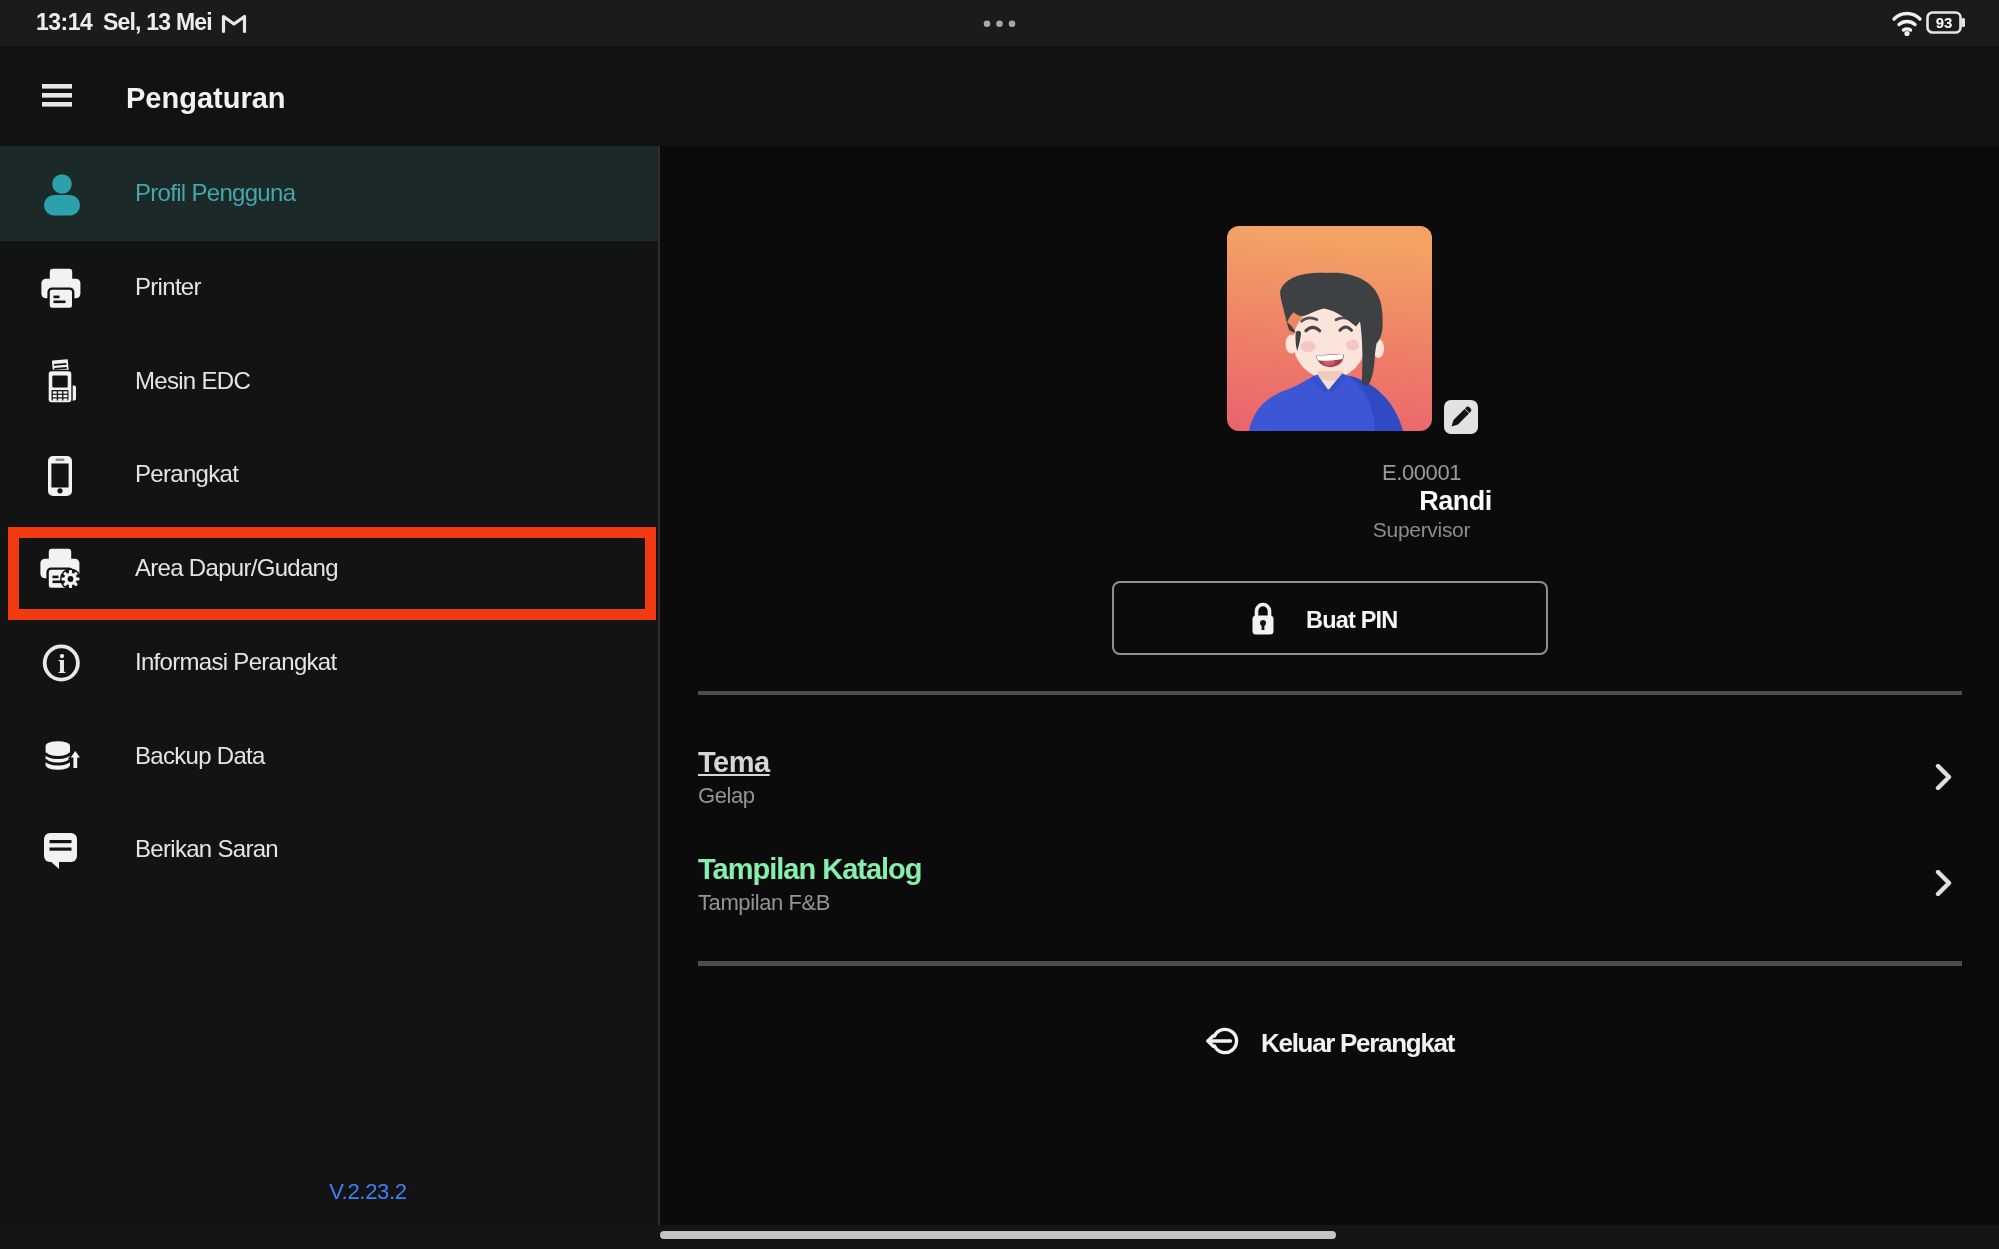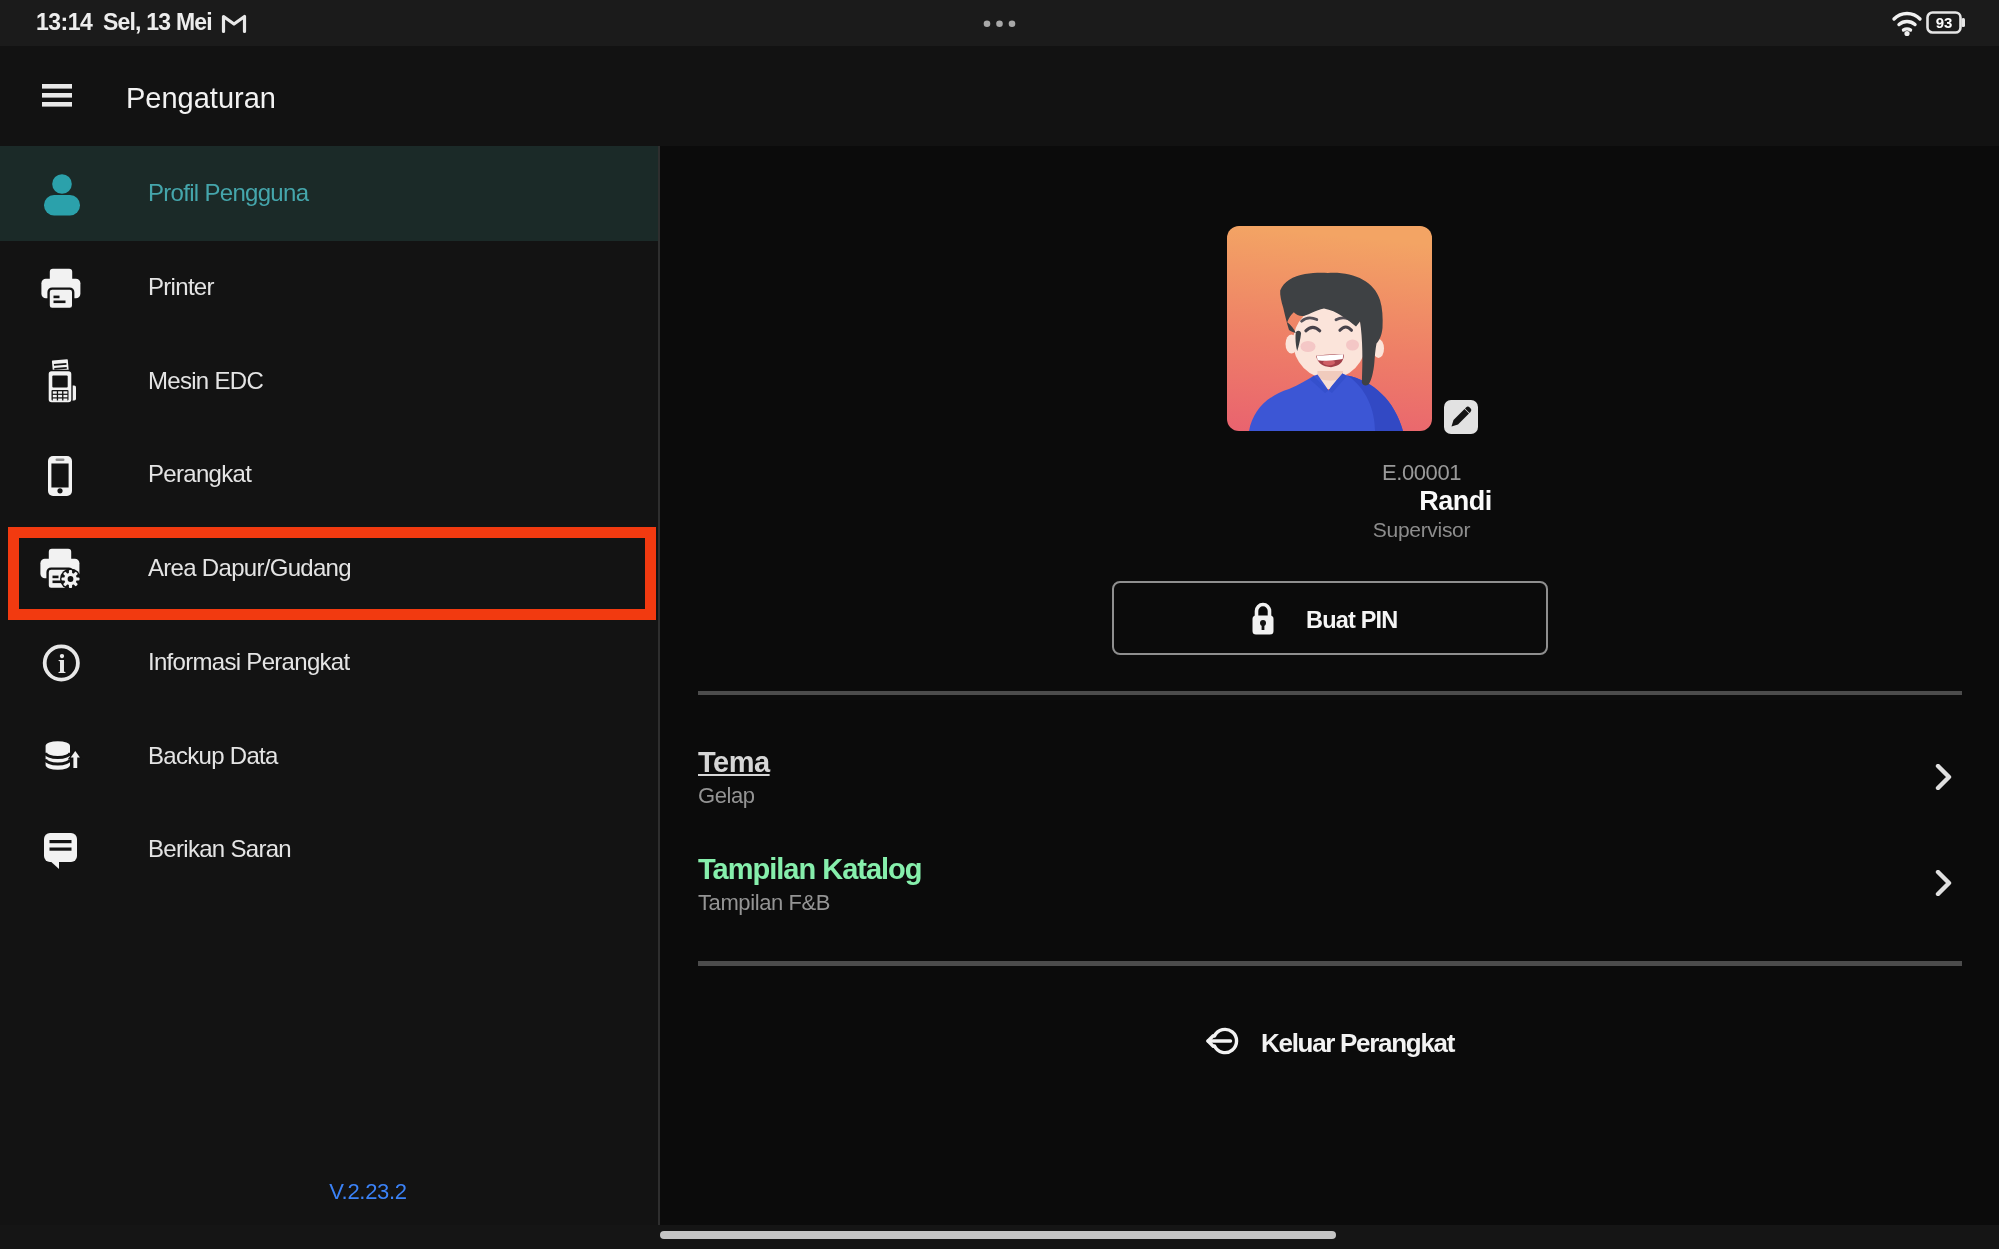--- a/index.html
+++ b/index.html
@@ -8,21 +8,21 @@
   .abs{position:absolute;}
   
   #statusbar{left:0;top:0;width:1999px;height:46px;background:#1b1b1b;}
   
   #header{left:0;top:46px;width:1999px;height:100px;background:#121212;}
   
   #sidebar{left:0;top:146px;width:658px;height:1103px;background:#131313;}
   #vdivider{left:658px;top:146px;width:2px;height:1079px;background:#2e2e2e;}
   .row{position:absolute;left:0;width:658px;height:94px;}
   .rowlabel{position:absolute;left:135px;top:50%;transform:translateY(-50%);
-    font-size:24px;color:#e4e4e4;letter-spacing:-0.7px;margin-left:13px;}
+    font-size:24px;color:#e4e4e4;letter-spacing:-0.7px;}
   #activerow{left:0;top:146px;width:658px;height:95px;background:#1b2a28;}
   #redrect{left:8px;top:527px;width:648px;height:93px;border:11px solid #f23a10;box-sizing:border-box;}
   #version{left:0;top:1179px;width:736px;text-align:center;font-size:22px;color:#3b82f6;letter-spacing:-0.3px;}
   
   .ctext{left:660px;width:1523px;text-align:center;}
   #empid{top:460px;font-size:22px;color:#9a9a9a;letter-spacing:-0.4px;}
   #uname{top:486px;font-size:27px;font-weight:bold;color:#fafafa;letter-spacing:-0.5px;margin-left:34px;}
   #urole{top:518px;font-size:21px;color:#8d8d8d;letter-spacing:-0.3px;}
   #pinbtn{left:1112px;top:581px;width:436px;height:74px;border:2px solid #8f8f8f;
     border-radius:8px;box-sizing:border-box;}
@@ -68,21 +68,21 @@
   <rect x="1.5" y="1.5" width="33" height="20" rx="5" fill="none" stroke="#e6e6e6" stroke-width="2.6"></rect>
   <rect x="35.5" y="7" width="3.5" height="9" rx="1.5" fill="#e6e6e6"></rect>
   <text x="18" y="17" font-size="15" font-weight="bold" fill="#ffffff" text-anchor="middle" font-family="Liberation Sans">93</text>
 </svg>
 
 <svg class="abs" style="left:42px;top:83px" width="30" height="26" viewBox="0 0 30 26">
   <rect x="0" y="1" width="30" height="4.6" fill="#e8e8e8"></rect>
   <rect x="0" y="10" width="30" height="4.6" fill="#e8e8e8"></rect>
   <rect x="0" y="19" width="30" height="4.6" fill="#e8e8e8"></rect>
 </svg>
-<div class="abs" style="left:126px;top:82px;font-size:29px;font-weight:normal;color:#f2f2f2;letter-spacing:0px;">Pengaturan</div>
+<div class="abs" style="left:126px;top:82px;font-size:29px;font-weight:bold;color:#f2f2f2;letter-spacing:0px;">Pengaturan</div>
 
 <div class="row" style="top:146px;">
     <div class="rowlabel" style="color:#45a6ac;">Profil Pengguna</div>
   </div>
 <div class="row" style="top:240px;">
     <div class="rowlabel">Printer</div>
   </div>
 <div class="row" style="top:334px;">
     <div class="rowlabel">Mesin EDC</div>
   </div>

